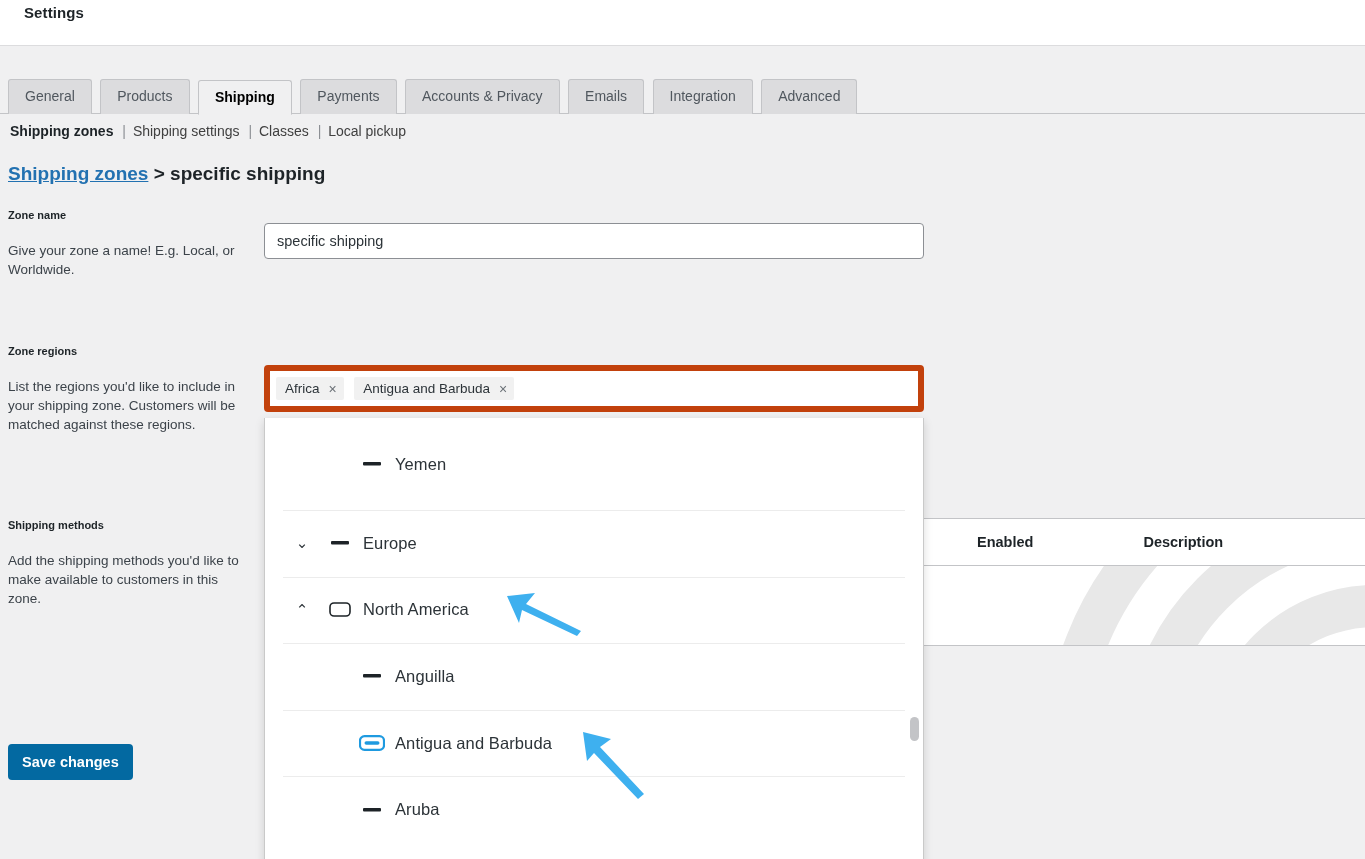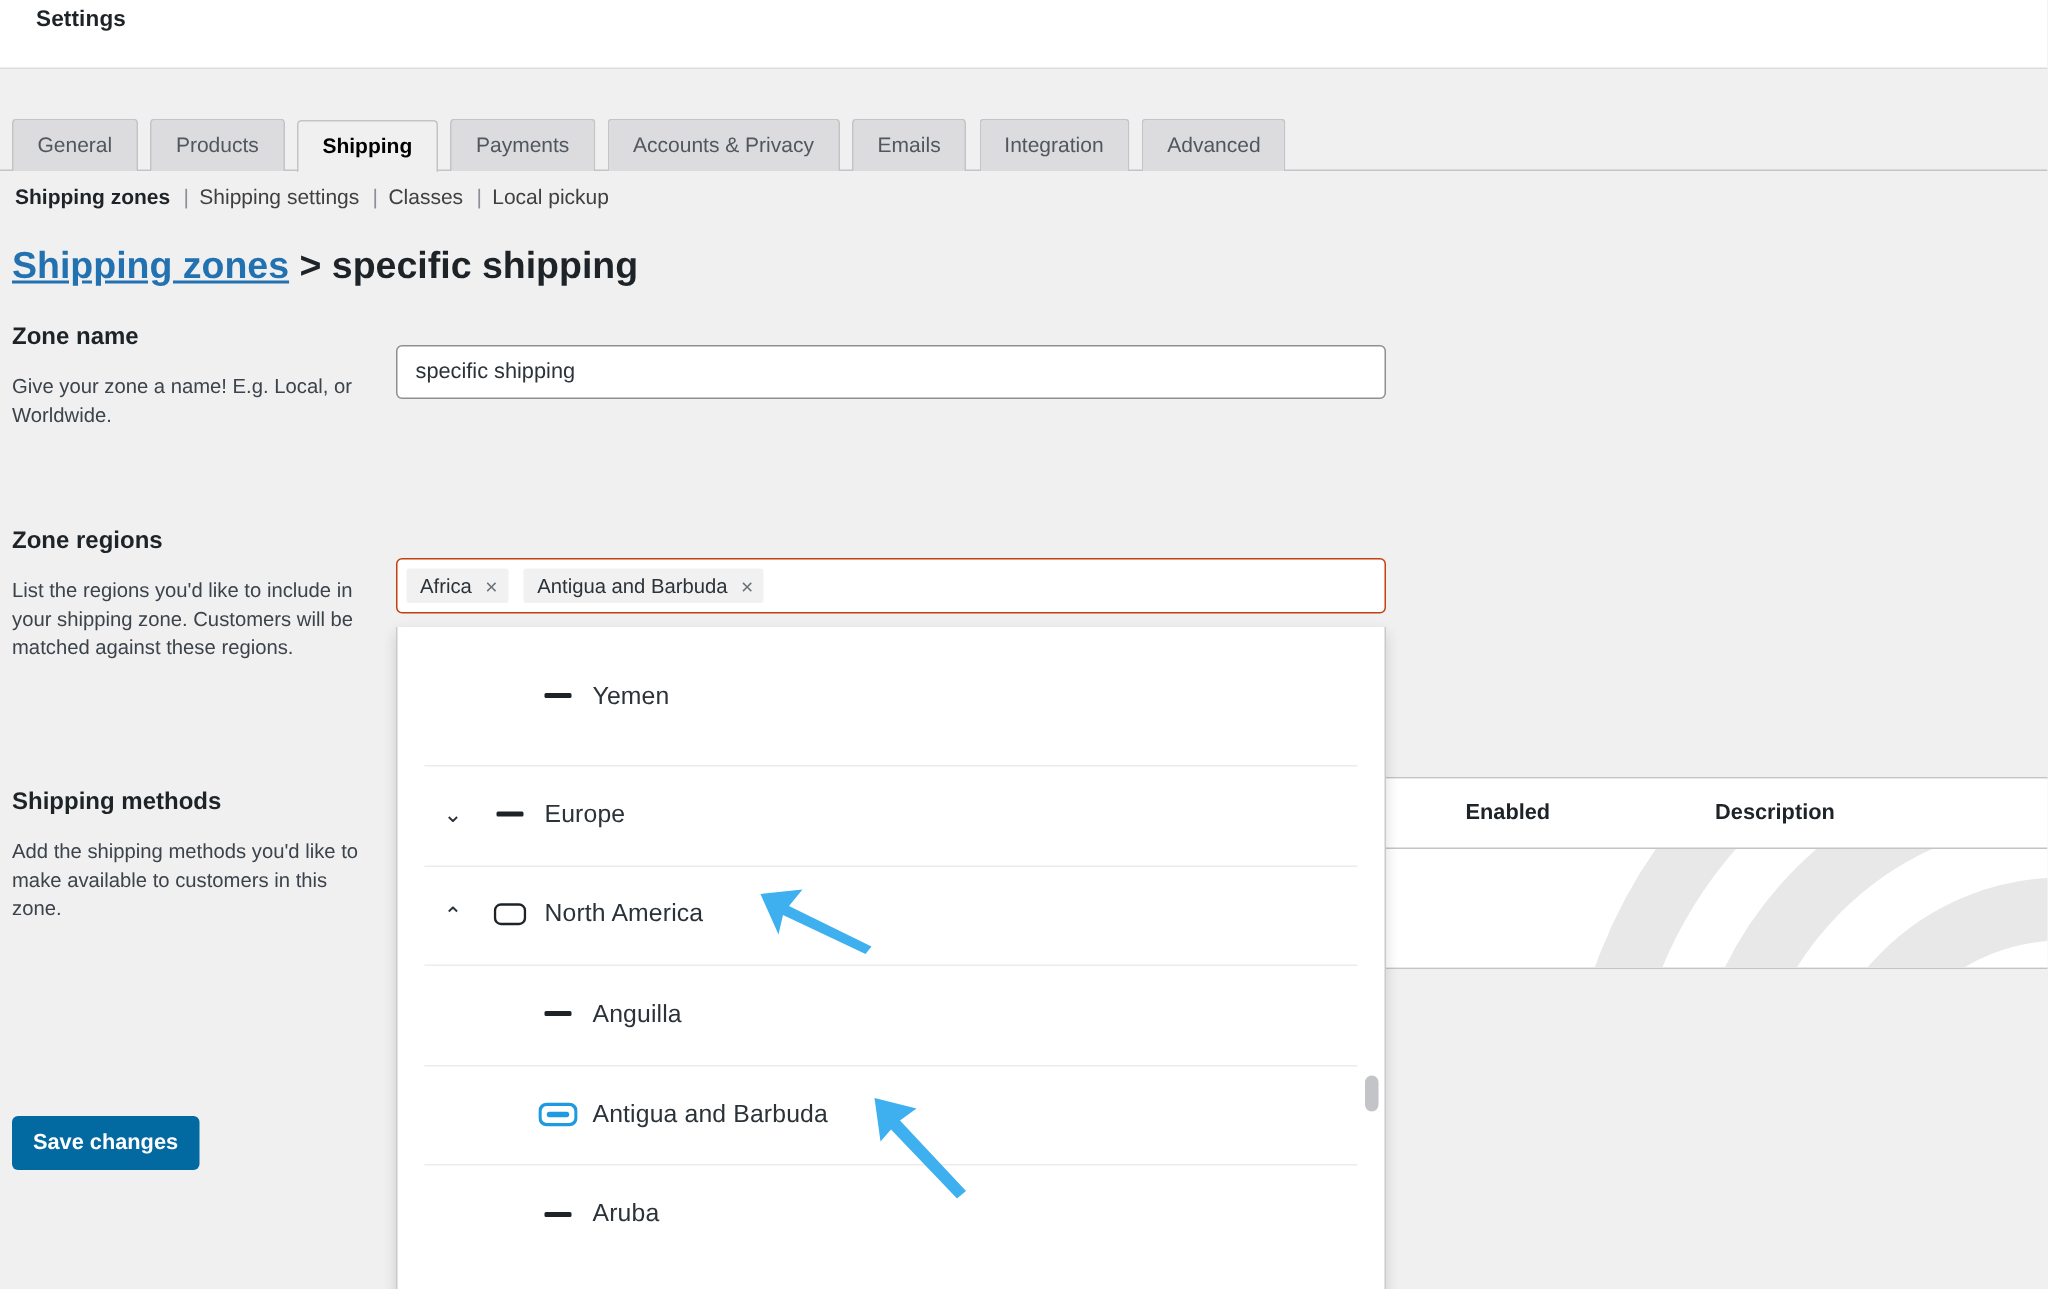--- a/index.html
+++ b/index.html
@@ -77,39 +77,39 @@
     font-size: 14px;
     color: #50575e;
   }
   .subnav .cur { color: #1d2327; font-weight: 700; }
   .subnav a { color: #404040; text-decoration: none; cursor: pointer; }
   .subnav .sep { color: #8c8f94; padding: 0 3px 0 5px; }
 
   
   .crumb {
     padding: 24px 0 0 8px;
-    font-size: 25px;
+    font-size: 19px;
     color: #1d2327;
     font-weight: 700;
   }
   .crumb a {
     color: #2271b1;
     text-decoration: underline;
     cursor: pointer;
     font-weight: 700;
   }
   .crumb .gt { font-weight: 700; }
 
   
   .form { position: relative; margin-top: 24px; }
   .row { position: relative; }
   .lbl {
     position: absolute;
     left: 8px;
-    font-size: 16px;
+    font-size: 11px;
     font-weight: 700;
     color: #1d2327;
   }
   .desc {
     position: absolute;
     left: 8px;
     width: 232px;
     font-size: 13.5px;
     line-height: 19px;
     color: #3c434a;
@@ -127,21 +127,21 @@
     border-radius: 4px;
     outline: none;
     font-family: "Liberation Sans", sans-serif;
   }
 
   
   .tokenbox {
     width: 660px;
     min-height: 36px;
     background: #fff;
-    border: 1px solid #c2410c;
+    border: 6px solid #c2410c;
     border-radius: 4px;
     padding: 6px 6px;
     white-space: nowrap;
   }
   .chip {
     display: inline-flex;
     align-items: center;
     height: 23px;
     background: #f1f1f1;
     border-radius: 2px;

